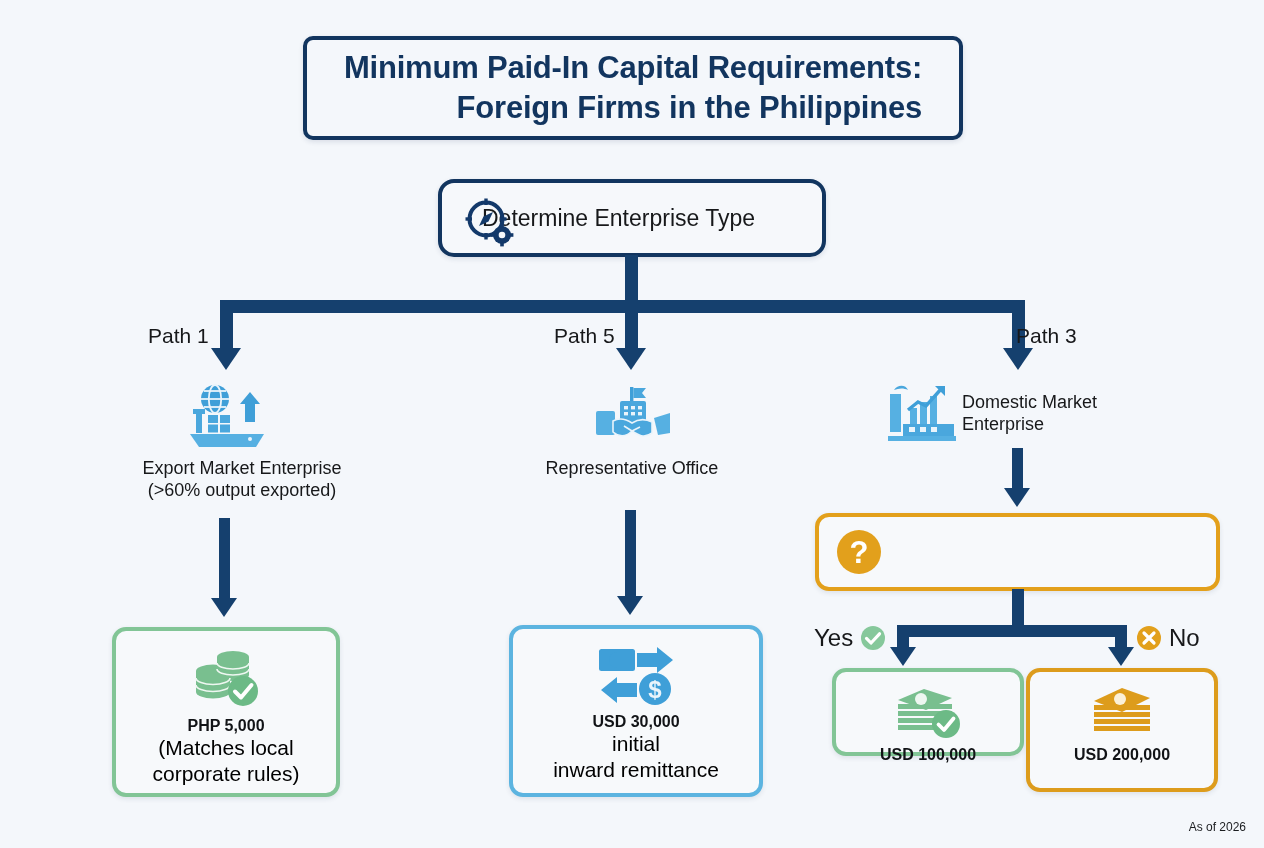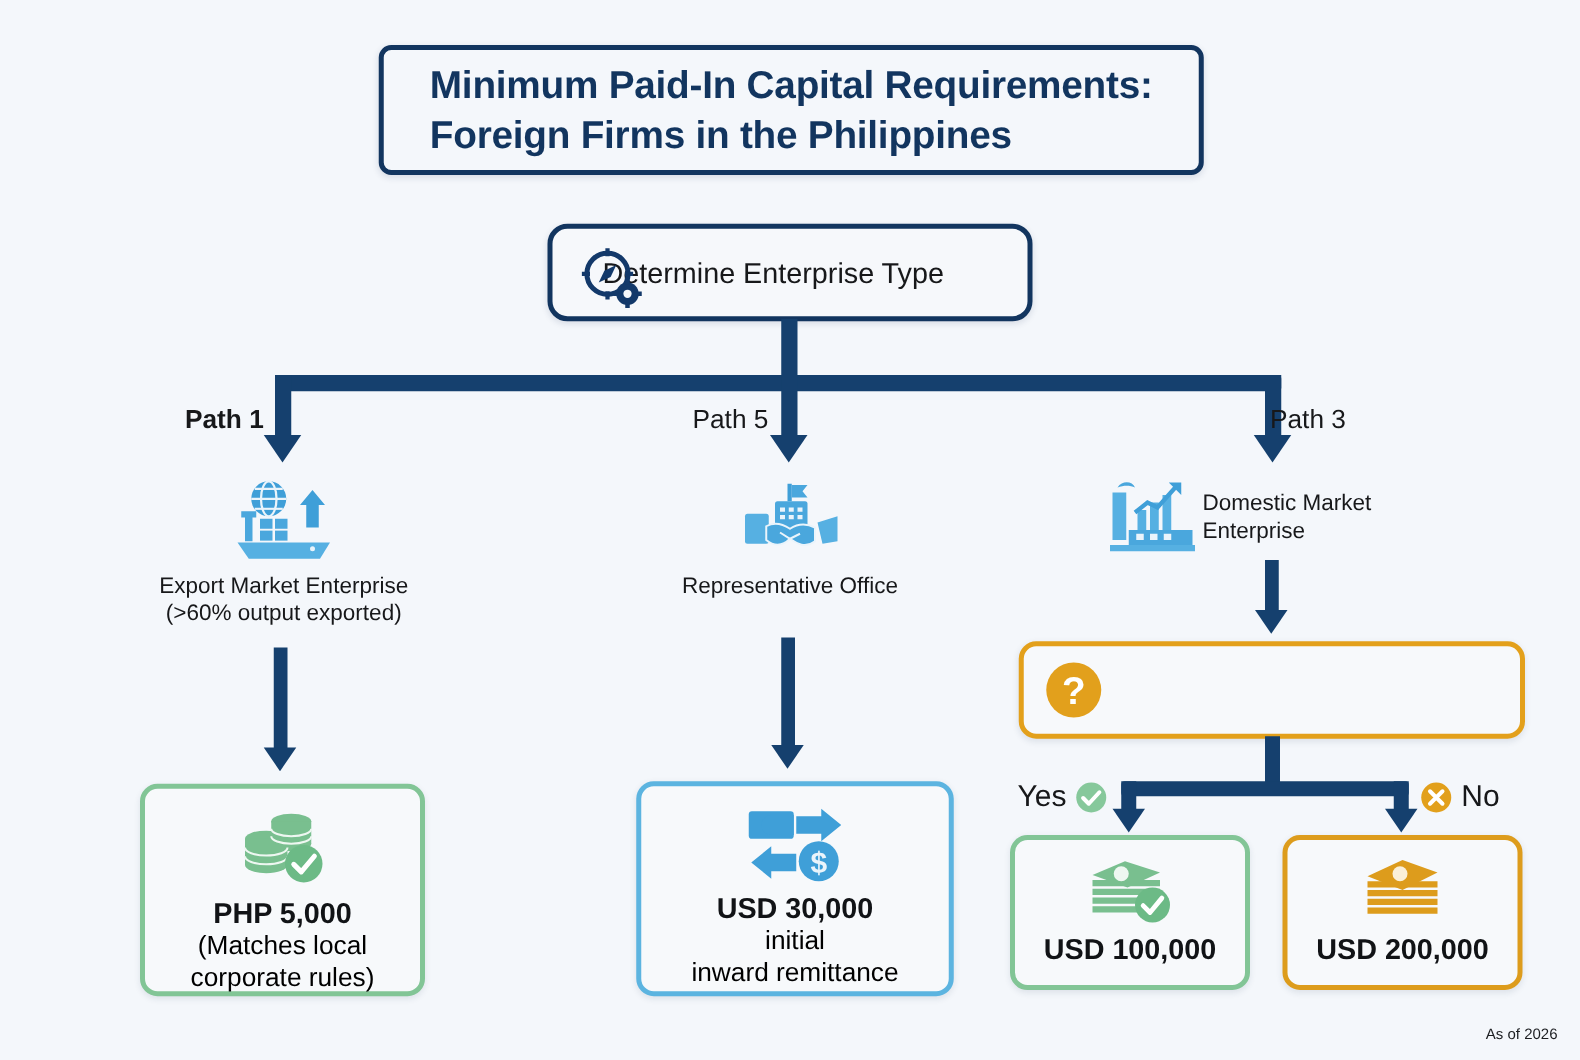--- a/index.html
+++ b/index.html
@@ -27,21 +27,21 @@
     border-radius: 10px;
     background: #f4f7fb;
     display: flex; align-items: center; justify-content: center;
     box-shadow: 0 2px 5px rgba(25,45,80,0.12);
   }
   #title-text {
     color: #12355f;
     font-size: 31px;
     font-weight: bold;
     line-height: 1.28;
-    text-align: left;
+    text-align: right;
     letter-spacing: -0.2px;
   }
 
   
   #start-node {
     left: 438px; top: 179px; width: 388px; height: 78px;
     box-sizing: border-box;
     border: 4px solid #12355f;
     border-radius: 16px;
     background: #f6f8fb;
@@ -95,29 +95,29 @@
   
   .result-box {
     box-sizing: border-box;
     border-radius: 14px;
     background: #f7f9fb;
     display: flex; flex-direction: column;
     align-items: center; justify-content: flex-start;
     box-shadow: 0 2px 5px rgba(25,45,80,0.10);
   }
   .result-box .amount {
-    font-size: 23px; font-weight: bold; color: #111316; text-align: left;
+    font-size: 16px; font-weight: bold; color: #111316; text-align: left;
   }
   .result-box .sub {
     font-size: 21px; color: #000000; text-align: center; line-height: 1.24;
   }
 
   #box-php   { left: 112px; top: 627px; width: 228px; height: 170px; border: 4px solid #82c596; padding-top: 16px; }
   #box-usd30 { left: 509px; top: 625px; width: 254px; height: 172px; border: 4px solid #5cb4e0; padding-top: 14px; }
-  #box-usd100{ left: 808px; top: 668px; width: 192px; height: 124px; border: 4px solid #82c596; padding-top: 12px; }
+  #box-usd100{ left: 832px; top: 668px; width: 192px; height: 88px; border: 4px solid #82c596; padding-top: 12px; }
   #box-usd200{ left: 1026px; top: 668px; width: 192px; height: 124px; border: 4px solid #dd9c1c; padding-top: 12px; }
 
   
   .yn-label { font-size: 24px; color: #17181a; }
 
   
   #footer {
     right: 18px; bottom: 14px;
     font-size: 12px; color: #1b1d20;
   }
@@ -164,21 +164,21 @@
 
   <div class="conn abs" style="left:220px; top:300px; width:13px; height:50px;"></div>
   <div class="arrowhead abs" style="left:211px; top:348px;"></div>
 
   <div class="conn abs" style="left:625px; top:300px; width:13px; height:50px;"></div>
   <div class="arrowhead abs" style="left:616px; top:348px;"></div>
 
   <div class="conn abs" style="left:1012px; top:300px; width:13px; height:50px;"></div>
   <div class="arrowhead abs" style="left:1003px; top:348px;"></div>
 
-  <div class="path-label abs" style="left:148px; top:324px;font-weight:bold;">Path 1</div>
+  <div class="path-label abs" style="left:148px; top:324px;">Path 1</div>
   <div class="path-label abs" style="left:554px; top:324px;">Path 5</div>
   <div class="path-label abs" style="left:1016px; top:324px;">Path 3</div>
 
   <span class="abs" style="left:186px; top:382px;">
     <svg width="82" height="66" viewBox="0 0 82 66">
 
       <circle cx="29" cy="17" r="14" fill="#3f9fd8"></circle>
       <g stroke="#eaf4fb" stroke-width="1.8" fill="none">
         <ellipse cx="29" cy="17" rx="6.2" ry="14"></ellipse>
         <line x1="15" y1="17" x2="43" y2="17"></line>
@@ -193,21 +193,21 @@
       <rect x="22" y="42.5" width="10" height="8" fill="#4aa7dd"></rect>
       <rect x="34" y="42.5" width="10" height="8" fill="#4aa7dd"></rect>
 
       <rect x="10" y="31" width="6" height="20" fill="#4aa7dd"></rect>
       <rect x="7" y="27" width="12" height="5" fill="#4aa7dd"></rect>
 
       <path d="M4 52 H78 L70 65 H13 Z" fill="#56b0e2"></path>
       <circle cx="64" cy="57" r="2" fill="#eaf4fb"></circle>
     </svg>
   </span>
-  <div class="branch-caption abs" style="left:1px; top:458px; width:452px;">
+  <div class="branch-caption abs" style="left:16px; top:458px; width:452px;">
     <span>Export Market Enterprise</span><br>
     <span>(&gt;60% output exported)</span>
   </div>
   <div class="conn abs" style="left:219px; top:518px; width:11px; height:82px;"></div>
   <div class="arrowhead abs sm" style="left:211px; top:598px;"></div>
 
   <span class="abs" style="left:594px; top:385px;">
     <svg width="78" height="62" viewBox="0 0 78 62">
 
       <rect x="36" y="2" width="3.4" height="14" fill="#3f9fd8"></rect>

